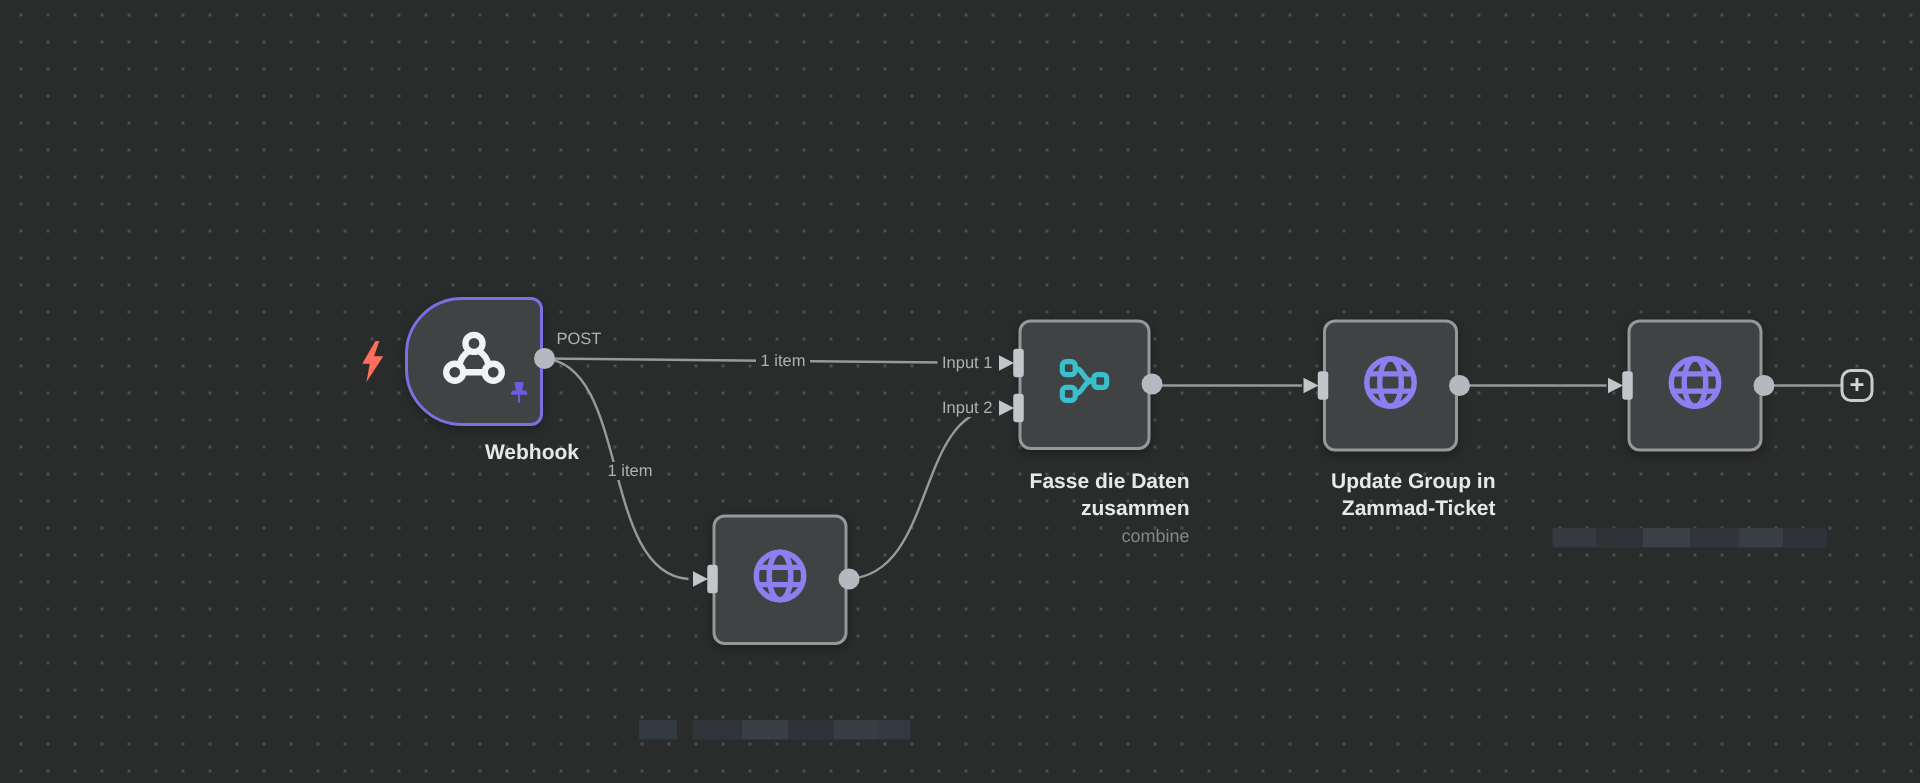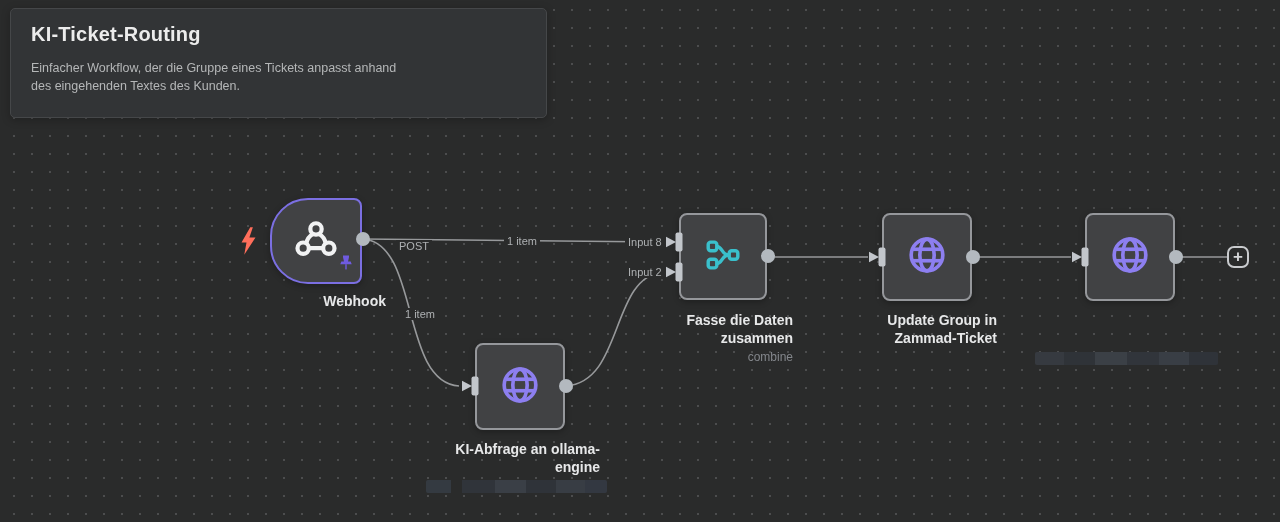--- a/index.html
+++ b/index.html
@@ -56,21 +56,21 @@
   .l-merge     { left:653px;  top:311px; width:140px; }
   .l-update    { left:857px;  top:311px; width:140px; }
   .l-kommentar { left:1042px; top:311px; width:176px; }
   .sublabel { margin-top:3px; font-size:12px; font-weight:400; color:#83868b; }
 
   
   .elabel {
     position:absolute; z-index:5; font-size:11px; color:#aeb1b3;
     background:#2a2b2b; padding:0 3px; white-space:nowrap;
   }
-  .e-post   { left:368px; top:240px;margin-left:28px; }
+  .e-post   { left:368px; top:220px; }
   .e-item1  { left:504px; top:235px; }
   .e-item2  { left:402px; top:308px; }
   .e-input1 { left:625px; top:236px; width:38px; text-align:right; }
   .e-input2 { left:625px; top:266px; width:38px; text-align:right; }
 
   
   .redact { position:absolute; z-index:4; height:13px; border-radius:2px; }
   .r-ki {
     left:426px; top:480px; width:181px;
     background:linear-gradient(90deg,#343a41 0 14%,transparent 14% 20%,
@@ -88,24 +88,20 @@
     border:2px solid #c9cbce; border-radius:7px; background:#2a2b2b;
     color:#d4d6d8; font-size:17px; font-weight:600; line-height:17px;
     text-align:center; cursor:pointer;
   }
 </style>
 </head>
 <body>
 
 <div class="canvas">
 
-  <div class="sticky">
-    <h1>KI-Ticket-Routing</h1>
-    <p>Einfacher Workflow, der die Gruppe eines Tickets anpasst anhand des eingehenden Textes des Kunden.</p>
-  </div>
 
   <span class="bolt">
     <svg width="15" height="28" viewBox="0 0 12 22">
         <path d="M7.4 0 L0.4 12.2 H4.4 L2.6 22 L11.6 8.2 H6.7 L9.5 0 Z" fill="#ff6e5b"></path>
       </svg>
   </span>
 
   <svg class="wires" width="1280" height="522">
     <path class="wire" d="M363 239 L662 242"></path>
     <path class="wire" d="M363 239 C420 243 400 382 459 386"></path>
@@ -191,31 +187,30 @@
       <svg width="46" height="46" viewBox="0 0 48 48" fill="none" stroke="#8d7ff0" stroke-width="3.8">
         <circle cx="24" cy="24" r="16.5"></circle>
         <ellipse cx="24" cy="24" rx="7.5" ry="16.5"></ellipse>
         <path d="M9 18 H39"></path>
         <path d="M9 30 H39"></path>
       </svg>
     </span>
   </div>
 
   <div class="nlabel l-webhook">Webhook</div>
-  <div class="nlabel l-ki">KI-Abfrage an ollama-engine</div>
   <div class="nlabel l-update">Update Group in Zammad-Ticket</div>
   <div class="nlabel l-merge">
     <div>Fasse die Daten zusammen</div>
     <div class="sublabel">combine</div>
   </div>
 
   <span class="elabel e-post">POST</span>
   <span class="elabel e-item1">1 item</span>
   <span class="elabel e-item2">1 item</span>
-  <span class="elabel e-input1">Input 8</span>
+  <span class="elabel e-input1">Input 1</span>
   <span class="elabel e-input2">Input 2</span>
 
   <div class="redact r-ki"></div>
   <div class="redact r-kommentar"></div>
 
   <div class="plus">+</div>
 
 </div>
 
 </body></html>

